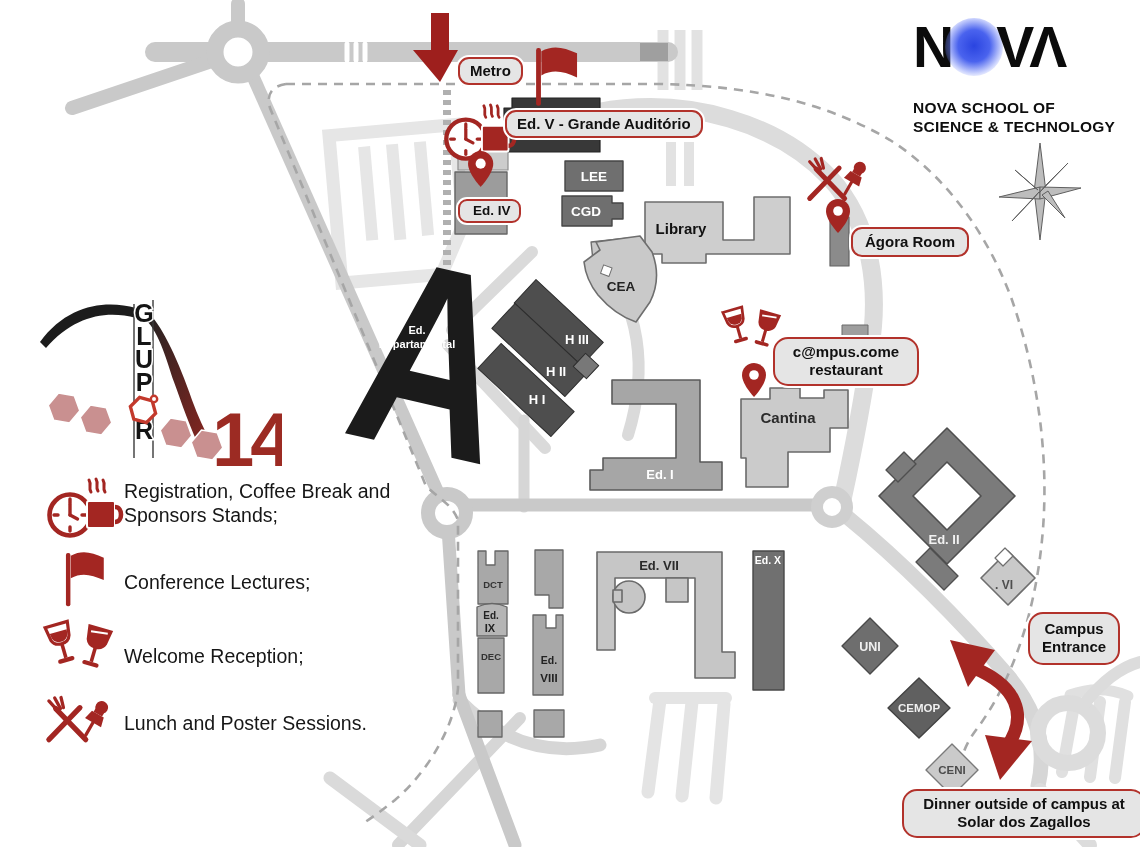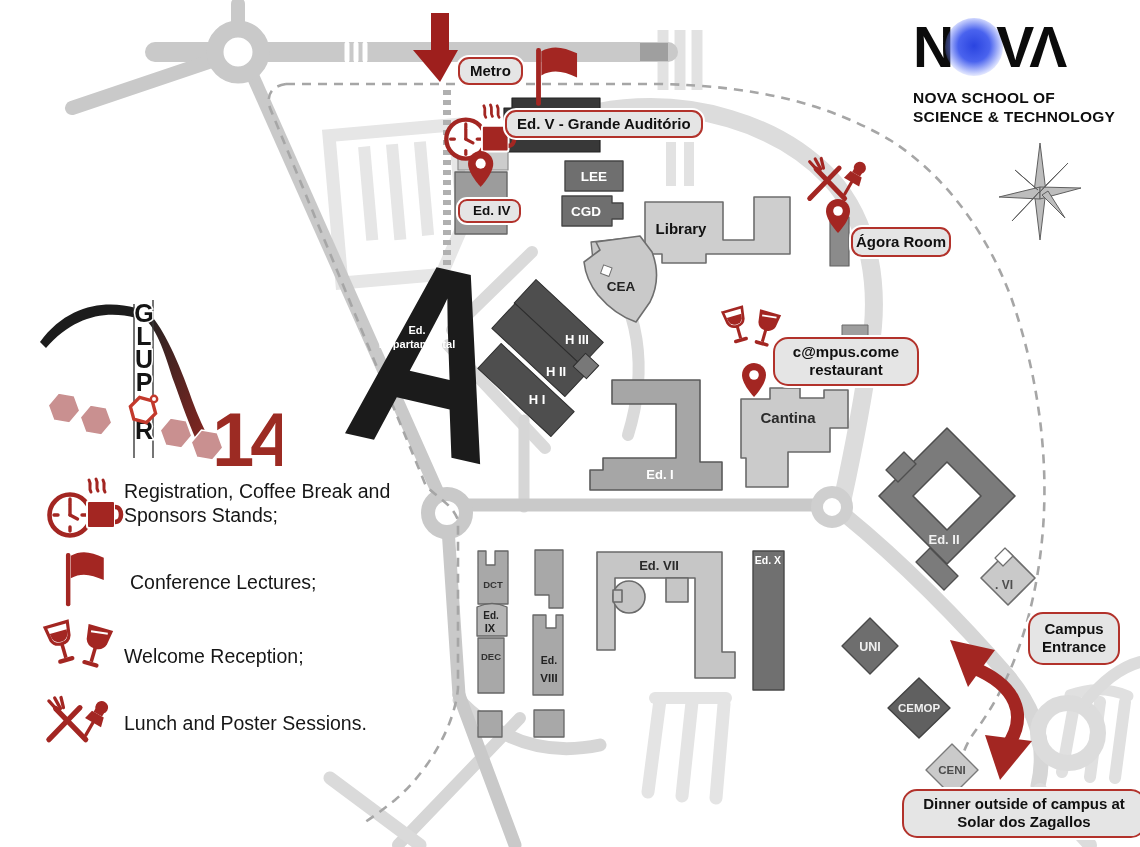--- a/index.html
+++ b/index.html
@@ -14,21 +14,21 @@
   .callout.small{font-size:13.5px;padding:2px 8px;border-radius:9px;}
   .callout.multi{white-space:normal;border-radius:15px;padding:4px 10px;}
 
   
   #nova-logo{position:absolute;left:913px;top:16px;width:222px;z-index:20;}
   #nova-word{display:flex;align-items:center;height:62px;}
   .nova-letter{font-size:57px;font-weight:bold;color:#0b0b0b;letter-spacing:-2px;}
   .nova-va{letter-spacing:-5px;}
   #nova-dot{width:58px;height:58px;margin:0 -7px;border-radius:50%;
     background:radial-gradient(circle at 50% 48%, #2a44e0 0%, #4a63ee 38%, rgba(110,132,250,0.35) 66%, rgba(110,132,250,0) 78%);}
-  #nova-school{margin-top:10px;font-size:15.5px;font-weight:bold;color:#0e0e0e;letter-spacing:0.2px;line-height:1.25;}
+  #nova-school{margin-top:20px;font-size:15.5px;font-weight:bold;color:#0e0e0e;letter-spacing:0.2px;line-height:1.25;}
 
   
   .legend-label{position:absolute;font-size:19.5px;line-height:1.24;color:#161616;z-index:20;}
 
   #glupor-logo{position:absolute;left:26px;top:290px;z-index:20;}
 </style>
 </head>
 <body>
 
 <div id="stage">
@@ -320,34 +320,34 @@
 
 <div class="callout" style="left:458px;top:57px;">
   <span>Metro</span>
 </div>
 <div class="callout" style="left:505px;top:110px;">
   <span>Ed. V - Grande Auditório</span>
 </div>
 <div class="callout small" style="left:458px;top:199px;padding-left:13px;">
   <span>Ed. IV</span>
 </div>
-<div class="callout" style="left:851px;top:227px;padding:4px 3px;">
+<div class="callout" style="left:851px;top:227px;padding:4px 12px;">
   <span>Ágora Room</span>
 </div>
 <div class="callout multi" style="left:773px;top:337px;width:122px;">
   <div>c@mpus.come</div>
   <div>restaurant</div>
 </div>
 <div class="callout multi" style="left:1028px;top:612px;padding:6px 12px;">
   <div>Campus</div>
   <div>Entrance</div>
 </div>
 <div class="callout multi" style="left:902px;top:789px;width:220px;">
   <div>Dinner outside of campus at</div>
   <div>Solar dos Zagallos</div>
 </div>
 
 <div class="legend-label" style="left:124px;top:479px;width:312px;">Registration, Coffee Break and Sponsors Stands;</div>
-<div class="legend-label" style="left:124px;top:570px;margin-left:6px;">Conference Lectures;</div>
+<div class="legend-label" style="left:124px;top:570px;">Conference Lectures;</div>
 <div class="legend-label" style="left:124px;top:644px;">Welcome Reception;</div>
 <div class="legend-label" style="left:124px;top:711px;text-align:right;">Lunch and Poster Sessions.</div>
 
 </div>
 
 </body></html>

